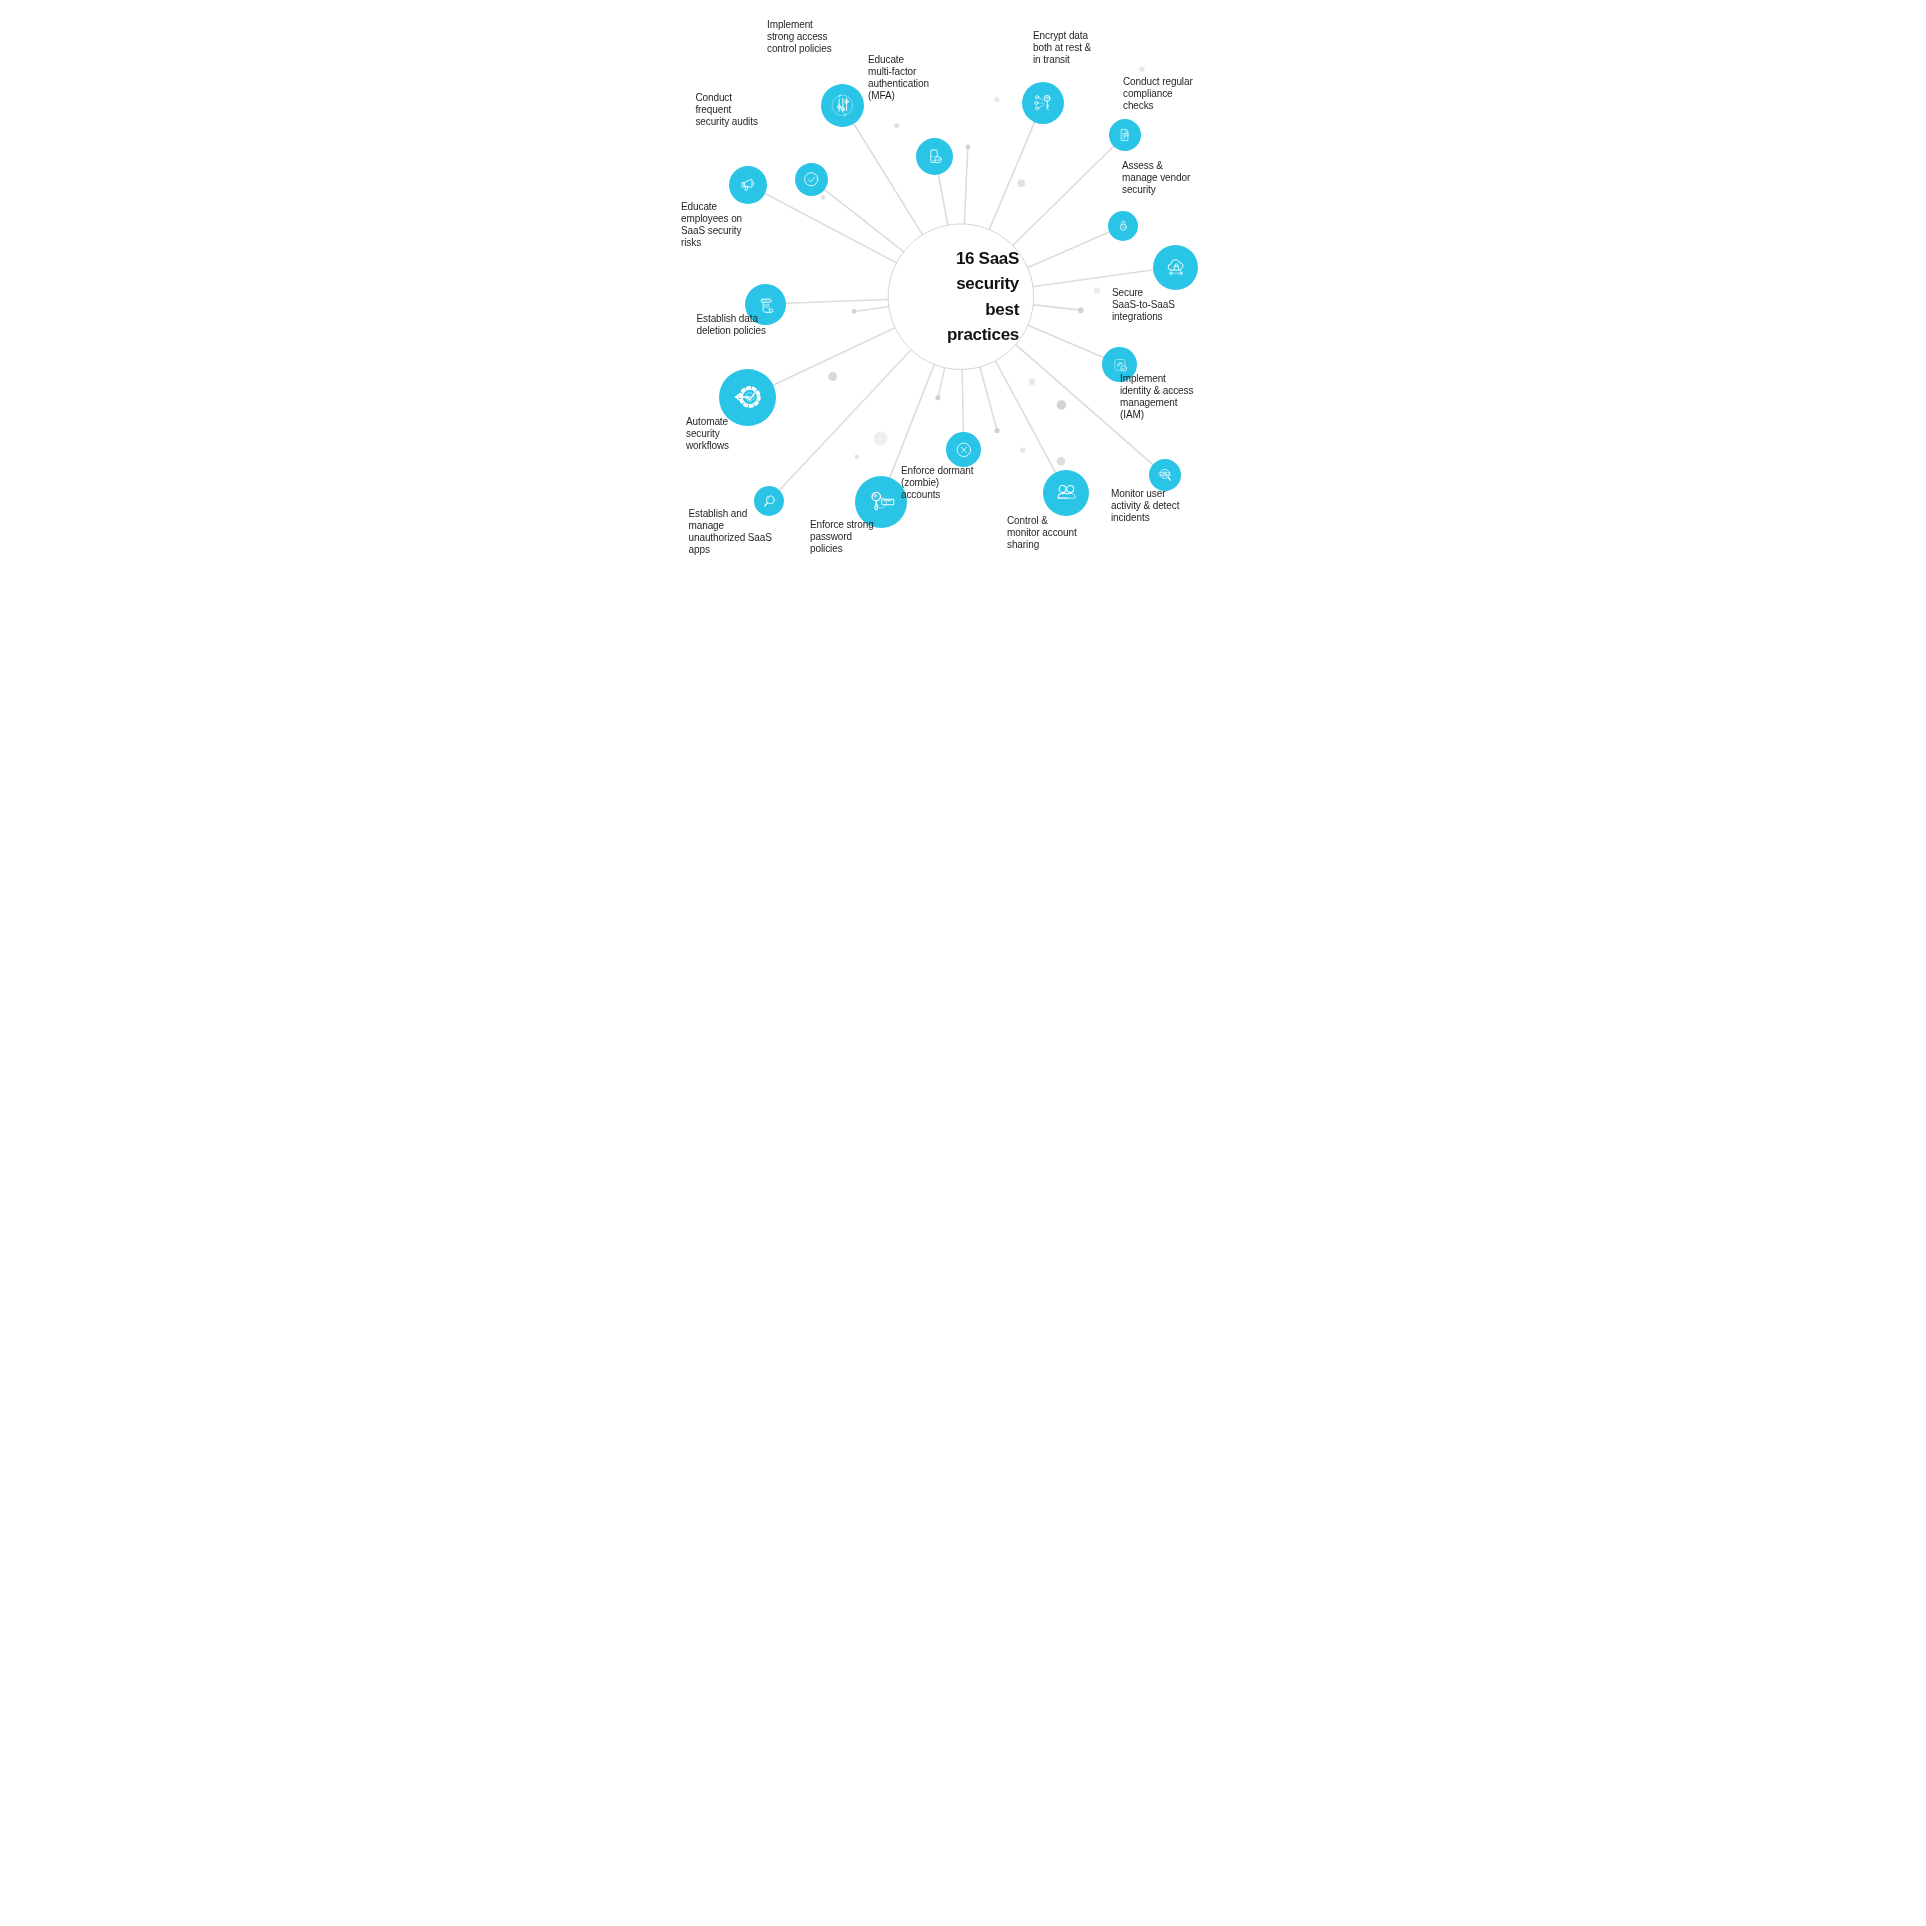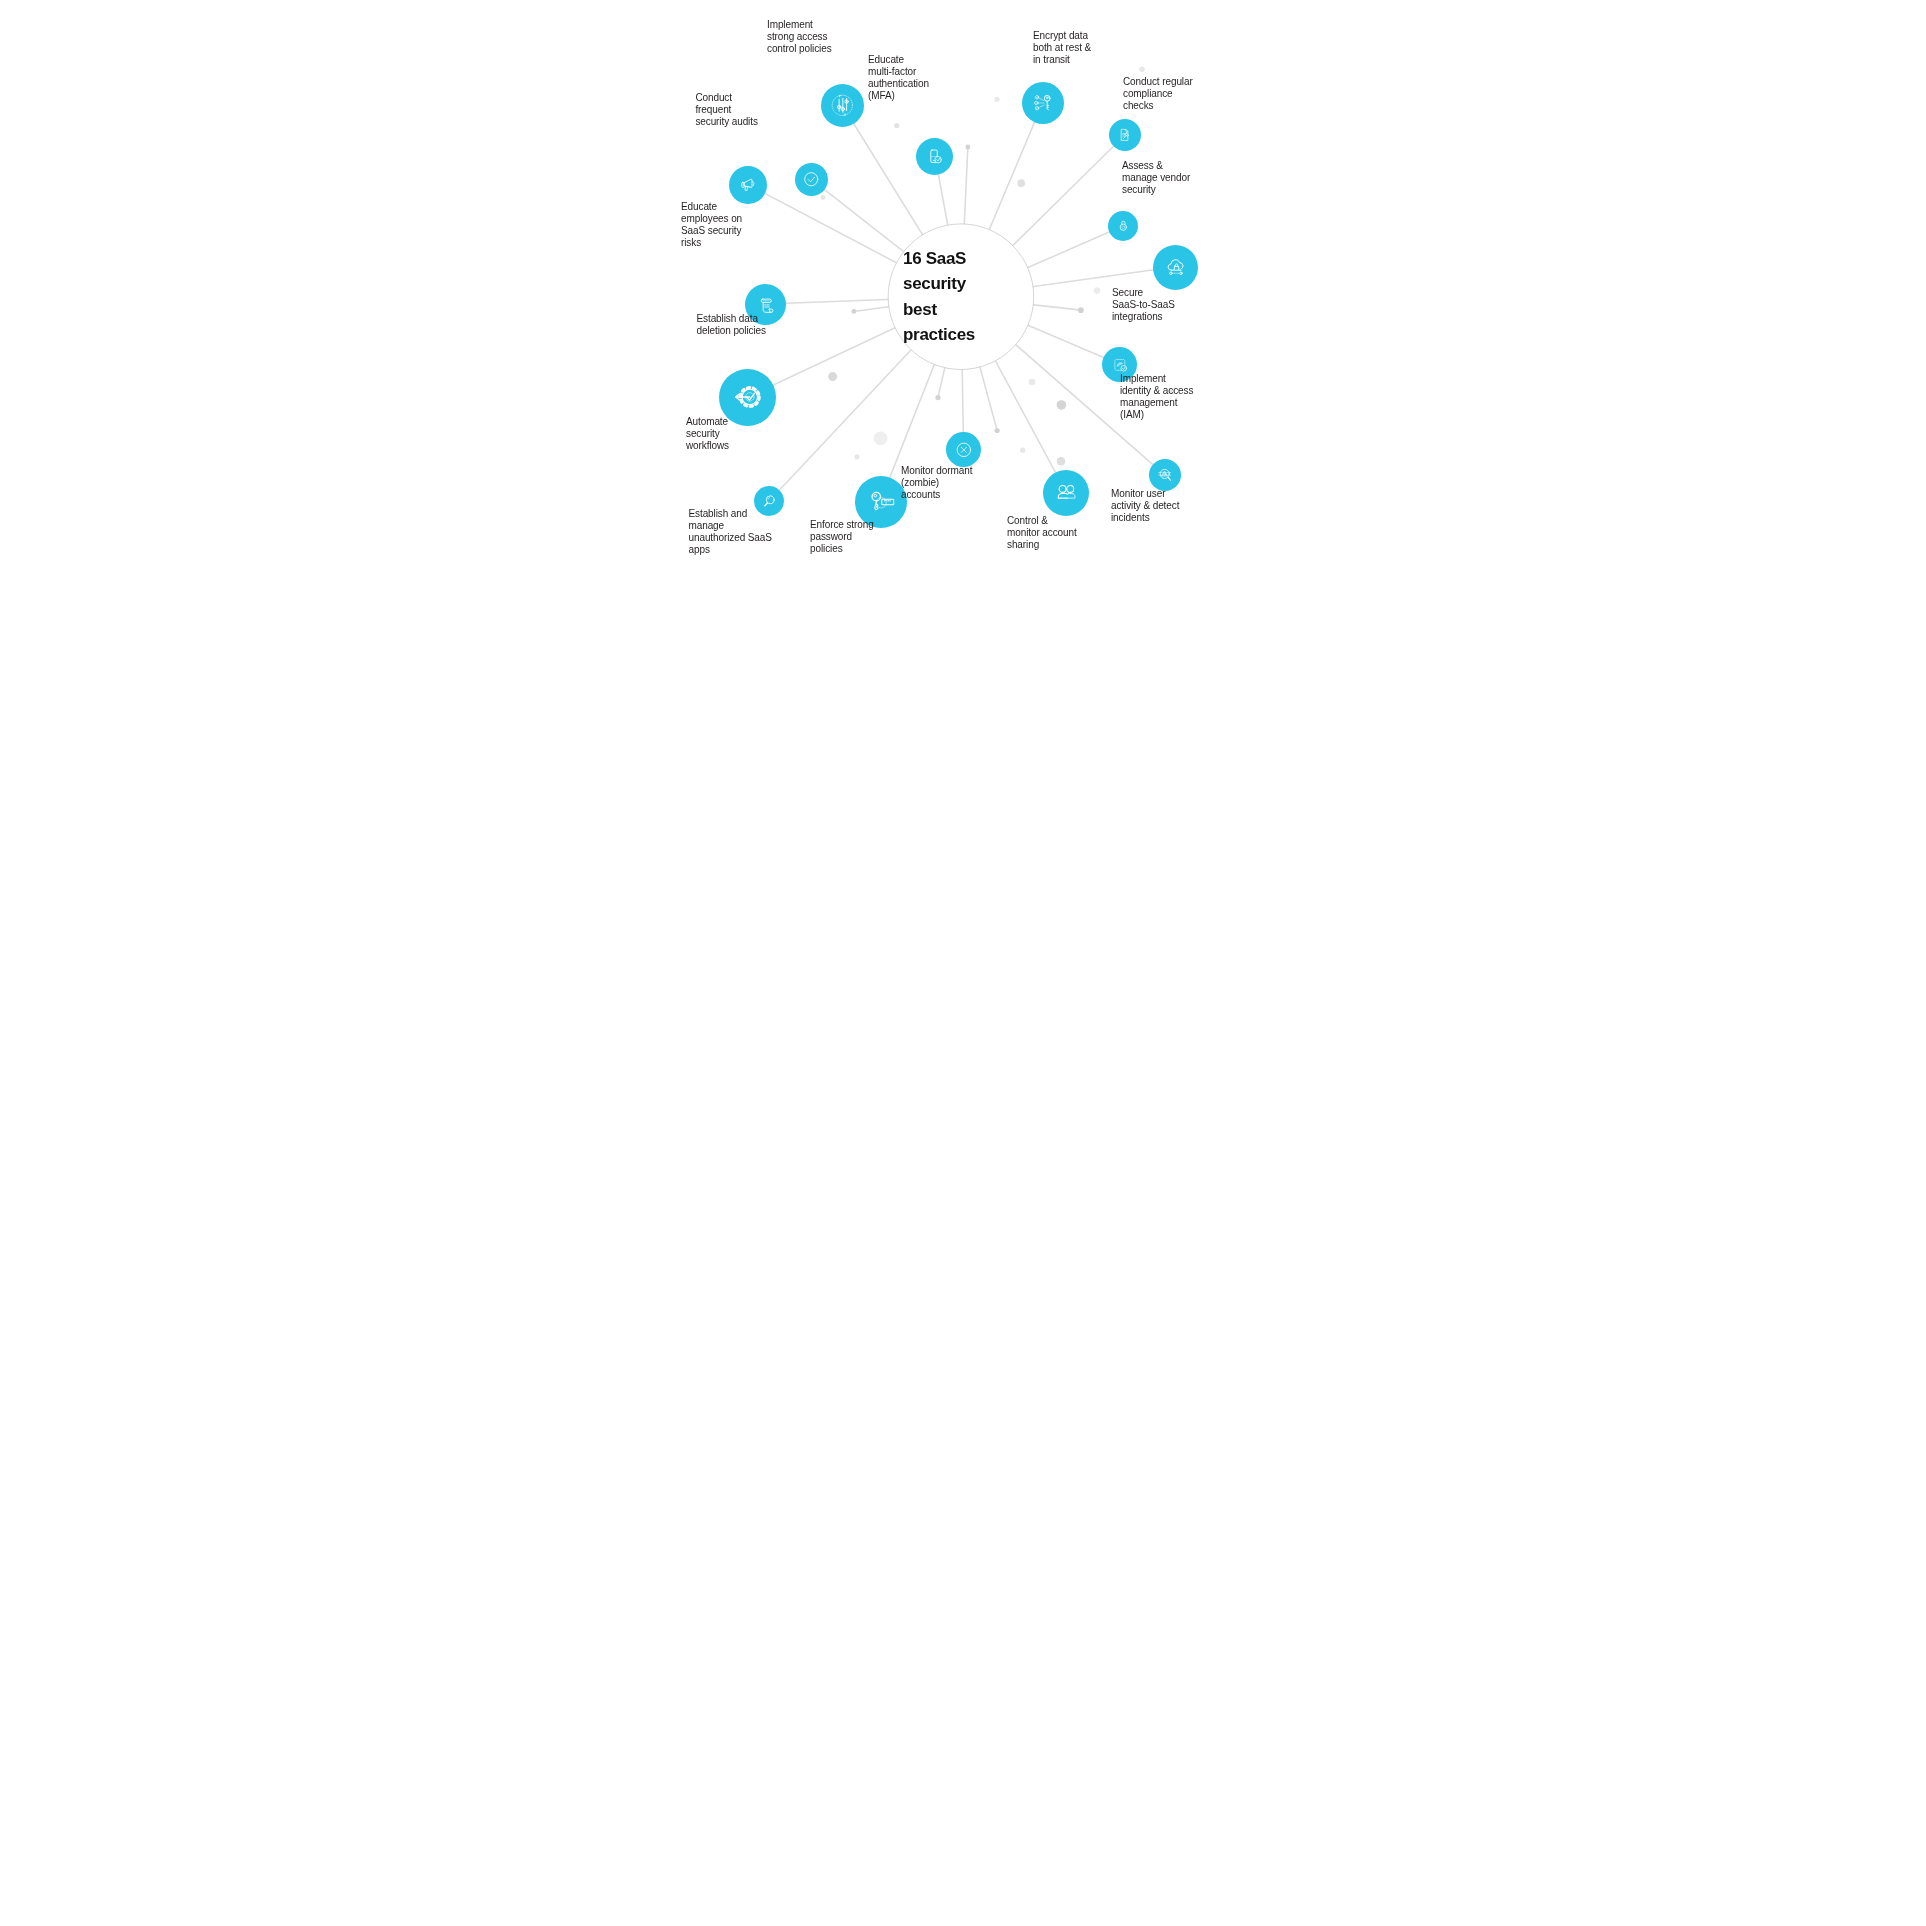--- a/index.html
+++ b/index.html
@@ -1,21 +1,21 @@
 <!DOCTYPE html>
 <html style="font-size:6.2px"><head>
 <meta charset="utf-8">
 <style>
   html,body{margin:0;padding:0;background:#ffffff;font-family:"Liberation Sans",sans-serif;}
   .canvas{position:relative;width:578px;height:583px;background:#fff;overflow:hidden;margin:0 auto;}
   .bg{position:absolute;left:0;top:0;width:100%;height:100%;}
   .icon-circle{position:absolute;border-radius:50%;background:#29C4E6;display:flex;align-items:center;justify-content:center;}
   .icon-circle svg{width:62%;height:62%;display:block;fill:none;stroke:#ffffff;stroke-linecap:round;stroke-linejoin:round;}
   .label{position:absolute;color:#231F20;font-size:10px;line-height:12px;white-space:pre-line;letter-spacing:-0.1px;}
-  .center-title{position:absolute;left:229px;top:246px;width:116px;color:#121212;font-size:17px;line-height:25.4px;font-weight:bold;text-align:left;white-space:pre-line;letter-spacing:-0.3px;}
+  .center-title{position:absolute;left:229px;top:246px;width:116px;color:#121212;font-size:17px;line-height:25.4px;font-weight:bold;text-align:right;white-space:pre-line;letter-spacing:-0.3px;}
   .ic-text{font-size:12px;font-weight:bold;letter-spacing:1px;}
 </style>
 </head>
 <body>
 
 <div class="canvas">
 
   <svg class="bg" viewBox="0 0 1500 1514">
     <g stroke="#DCDCDC" stroke-width="4" stroke-linecap="round">
       <line x1="744.6" y1="770.5" x2="436.6" y2="273.3"></line>
@@ -168,21 +168,21 @@
 password
 policies</div>
 
   <div class="icon-circle" style="left:272px;top:432px;width:35px;height:35px">
     <svg viewBox="0 0 100 100">
       <circle cx="50" cy="50" r="31" stroke-width="3.8"></circle>
       <line x1="39" y1="39" x2="61" y2="61" stroke-width="4.5" stroke-dasharray="5 5"></line>
       <line x1="61" y1="39" x2="39" y2="61" stroke-width="4.5" stroke-dasharray="5 5"></line>
     </svg>
   </div>
-  <div class="label" style="left:227px;top:465px;width:116px">Monitor dormant
+  <div class="label" style="left:227px;top:465px;width:116px">Enforce dormant
 (zombie)
 accounts</div>
 
   <div class="icon-circle" style="left:369px;top:470px;width:46px;height:46px">
     <svg viewBox="0 0 100 100">
       <circle cx="37" cy="35" r="12" stroke-width="3.8"></circle>
       <circle cx="64" cy="35" r="12" stroke-width="3.8"></circle>
       <path d="M22,67 v-3 c0,-9 7,-13 14,-13 h12 c3,0 5,1 7,2.5" stroke-width="3.8"></path>
       <line x1="22" y1="67" x2="56" y2="67" stroke-width="3.8"></line>
       <path d="M58,51 h10 c7,0 13,4 13,13 v3 h-23" stroke-width="3" stroke-dasharray="3 3.5"></path>

